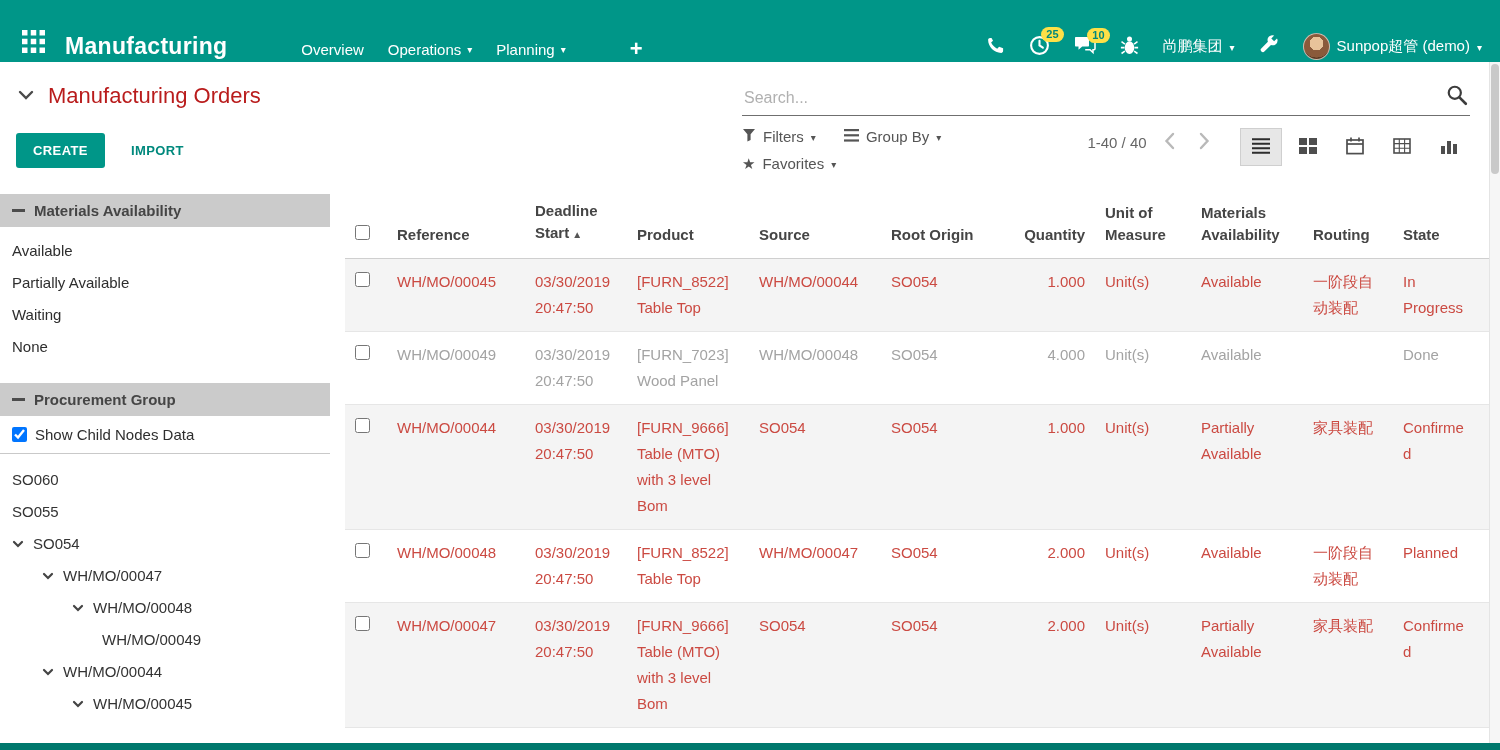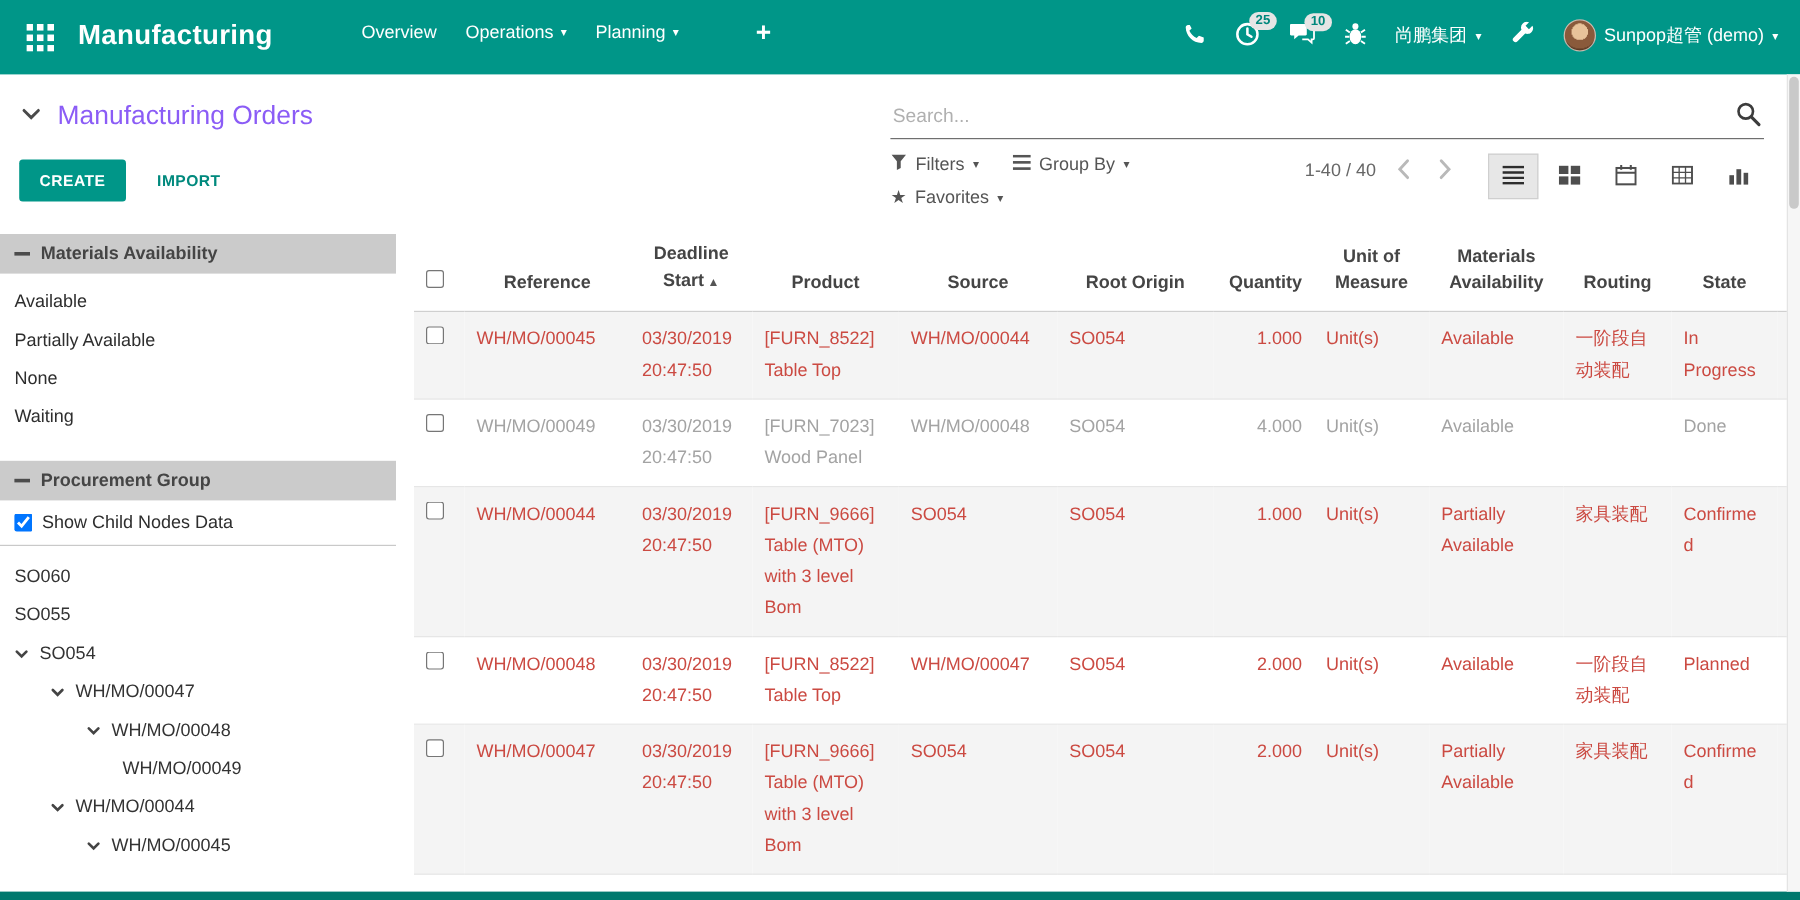--- a/index.html
+++ b/index.html
@@ -1,39 +1,39 @@
 <!DOCTYPE html>
 <html><head>
 <meta charset="utf-8">
 <style>
   * { box-sizing: border-box; margin: 0; padding: 0; }
   html,body { width:1500px; height:750px; }
   body { font-family: "Liberation Sans", sans-serif; background:#fff; overflow:hidden; }
   .app { width:1500px; height:750px; display:flex; flex-direction:column; position:relative; background:#fff; }
 
   
-  .topbar { height:62px; background:#009688; display:flex; align-items:flex-start; padding:16px 18px; flex-shrink:0; color:#fff; }
+  .topbar { height:62px; background:#009688; display:flex; align-items:flex-end; padding:2px 18px; flex-shrink:0; color:#fff; }
   .apps-btn { background:none; border:none; cursor:pointer; display:flex; align-items:center; justify-content:center; padding:4px; }
   .app-title { font-size:23px; font-weight:bold; color:#fff; margin-left:16px; letter-spacing:.3px; }
   .topnav { display:flex; align-items:center; gap:24px; margin-left:74px; font-size:15px; }
   .menu-item { display:flex; align-items:center; gap:6px; color:#fff; cursor:pointer; background:none; border:none; font-size:15px; font-family:inherit; }
   .caret { font-size:10px; line-height:1; position:relative; top:1px; }
   .plus-btn { margin-left:40px; background:none; border:none; color:#fff; font-size:22px; font-weight:bold; cursor:pointer; line-height:1; }
   .top-right { margin-left:auto; display:flex; align-items:center; gap:24px; }
   .icon-btn { background:none; border:none; cursor:pointer; position:relative; color:#fff; display:flex; align-items:center; }
-  .badge { position:absolute; top:-8px; right:-14px; background:#e5e5e5; color:#00877c; font-size:11px; font-weight:bold; border-radius:9px; padding:1px 5px; line-height:13px; }
+  .badge { position:absolute; top:-8px; right:-14px; background:#fde047; color:#00877c; font-size:11px; font-weight:bold; border-radius:9px; padding:1px 5px; line-height:13px; }
   .company-menu,.user-menu { display:flex; align-items:center; gap:7px; color:#fff; font-size:15px; background:none; border:none; cursor:pointer; font-family:inherit; }
   .avatar { width:27px; height:27px; border-radius:50%; background:radial-gradient(circle at 50% 38%, #e8c39a 0 34%, #8a5a3b 35% 70%, #5d3b24 71%); border:1px solid rgba(255,255,255,.6); }
 
   
   .control { padding:14px 16px 12px 16px; display:flex; gap:20px; flex-shrink:0; }
   .cp-left { width:706px; flex-shrink:0; }
   .bc-row { display:flex; align-items:center; gap:12px; height:40px; }
   .bc-toggle { background:none; border:none; cursor:pointer; display:flex; align-items:center; padding:2px; color:#4a4a4a; }
-  .page-title { font-size:22px; color:#8b5cf6; font-weight:normal; }
+  .page-title { font-size:22px; color:#b91c1c; font-weight:normal; }
   .btn-row { margin-top:14px; display:flex; align-items:center; gap:26px; height:40px; }
   .btn-create { background:#009688; color:#fff; border:none; border-radius:3px; font-weight:bold; font-size:13px; letter-spacing:.4px; padding:10px 17px; cursor:pointer; font-family:inherit; }
   .btn-import { background:none; border:none; color:#00897d; font-weight:bold; font-size:13px; letter-spacing:.4px; cursor:pointer; font-family:inherit; }
   .cp-right { flex:1; min-width:0; padding-right:14px; }
   .search-wrap { position:relative; height:40px; border-bottom:1px solid #6f6f6f; display:flex; align-items:flex-end; }
   .search-input { width:100%; border:none; outline:none; font-size:16px; padding:6px 34px 8px 2px; font-family:inherit; color:#333; background:transparent; }
   .search-input::placeholder { color:#b0b0b0; }
   .search-btn { position:absolute; right:2px; bottom:6px; background:none; border:none; cursor:pointer; color:#3c3c3c; display:flex; }
   .cp-tools { display:flex; align-items:flex-start; margin-top:12px; }
   .filter-block { display:flex; flex-direction:column; gap:10px; }
@@ -57,21 +57,21 @@
   .proc-head { margin-top:14px; }
   .toggle-row { display:flex; align-items:center; gap:8px; padding:10px 12px 8px 12px; font-size:15px; color:#2e2e2e; }
   .sb-divider { border-bottom:1px solid #c9c9c9; margin:2px 0 10px 0; }
   .tree-item { display:flex; align-items:center; font-size:15px; color:#333; line-height:32px; cursor:pointer;text-align:center; }
   .tree-caret { display:flex; align-items:center; margin-right:9px; color:#444; }
   .tree-label { white-space:nowrap; }
 
   
   .main { flex:1; min-width:0; padding:10px 0 0 15px; overflow:hidden; }
   table.orders { width:100%; border-collapse:collapse; table-layout:fixed; font-size:15px; }
-  thead th { vertical-align:bottom; text-align:center; font-weight:bold; color:#454545; padding:6px 10px 12px 10px; line-height:22px; cursor:pointer; }
+  thead th { vertical-align:bottom; text-align:left; font-weight:bold; color:#454545; padding:6px 10px 12px 10px; line-height:22px; cursor:pointer; }
   thead { border-bottom:1px solid #cfcfcf; }
   tbody td { vertical-align:top; padding:10px; line-height:26px; word-wrap:break-word; }
   tbody tr { border-bottom:1px solid #e6e6e6; }
   tbody tr:nth-child(odd) { background:#f4f4f4; }
   tr.tone-muted td { color:#a3a3a3; }
   tr.tone-danger td { color:#cb4a42; }
   .col-quantity, th.th-quantity { text-align:right; }
   .sel-cell, .th-sel { text-align:left; }
   input[type="checkbox"] { width:15px; height:15px; cursor:pointer; }
   .sort-ind { font-size:10px; color:#555; margin-left:3px; }
@@ -307,22 +307,22 @@
   <div class="content">
 
     <aside class="sidebar">
       <div class="section-title">
         <span class="minus-ic"></span>
         <span>Materials Availability</span>
       </div>
       <div class="facet-list">
           <div class="facet-item">Available</div>
           <div class="facet-item">Partially Available</div>
+          <div class="facet-item">Waiting</div>
           <div class="facet-item">None</div>
-          <div class="facet-item">Waiting</div>
         </div>
 
       <div class="section-title proc-head">
         <span class="minus-ic"></span>
         <span>Procurement Group</span>
       </div>
       <div class="toggle-row">
         <input type="checkbox" checked="" style="">
         <span>Show Child Nodes Data</span>
       </div>

